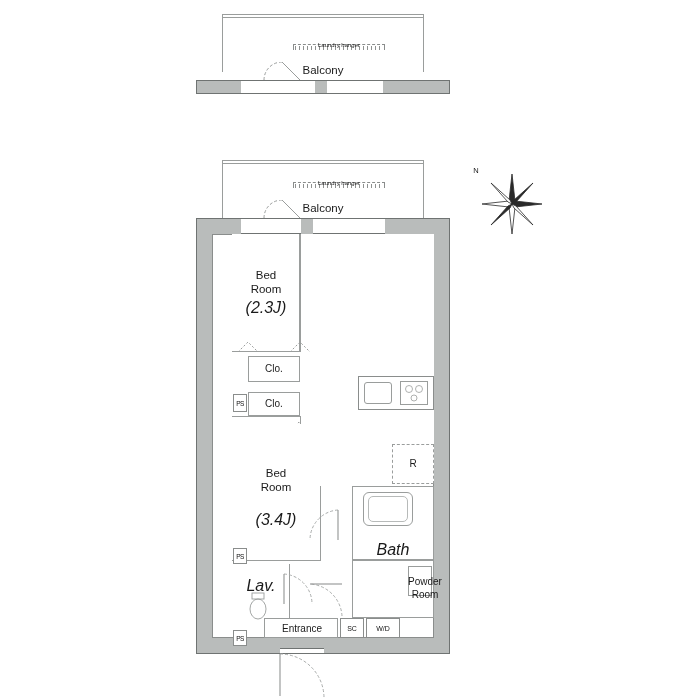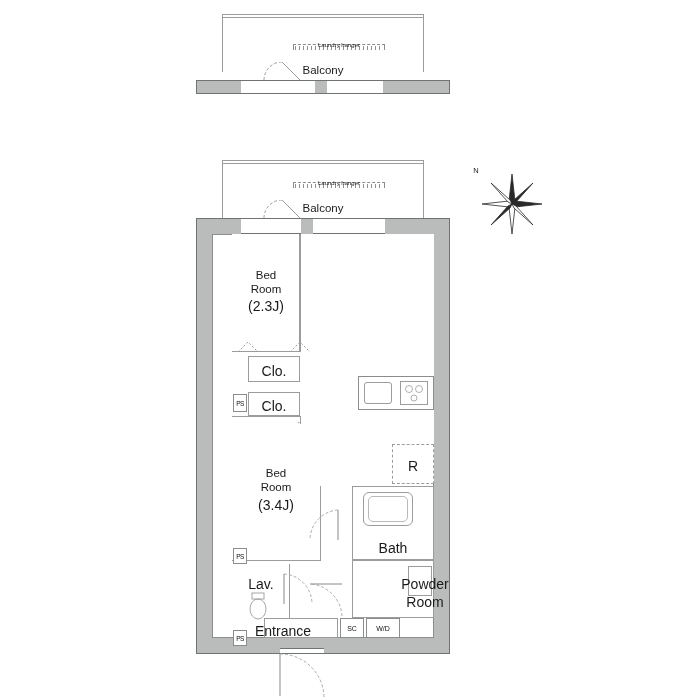--- a/index.html
+++ b/index.html
@@ -6,22 +6,22 @@
   body{
     width:700px;height:700px;background:#ffffff;
     font-family:"Liberation Sans", sans-serif;
     color:#111;position:relative;overflow:hidden;
   }
   .stage{position:absolute;left:0;top:0;width:700px;height:630px;}
   .abs{position:absolute;box-sizing:border-box;}
   .wall{background:#b9bcbb;border:1px solid #6f7372;}
   .label{position:absolute;text-align:center;line-height:1.25;color:#1a1a1a;}
   .lbl-lg{font-size:11.5px;}
-  .lbl-md{font-size:14px;}
-  .lbl-sm{font-size:14px;}
+  .lbl-md{font-size:16px;font-style:italic;}
+  .lbl-sm{font-size:10px;}
   .lbl-xs{font-size:7.5px;}
   .lbl-xxs{font-size:6px;}
   .hatch{
     background-image:repeating-linear-gradient(90deg,#8e9190 0 1px,transparent 1px 4px);
   }
   .dash{border:1px dashed #9a9d9c;}
   .thinline{background:#9a9d9c;}
   .boxsm{border:1px solid #8a8d8c;background:#fff;font-size:7px;display:flex;align-items:center;justify-content:center;}
   .ps{border:1px solid #8a8d8c;background:#fff;font-size:6.5px;display:flex;align-items:center;justify-content:center;letter-spacing:-0.5px;}
   .caption{font-size:11px;letter-spacing:1px;text-align:center;width:100%;}
@@ -139,21 +139,21 @@
   <div class="abs thinline" style="left:232px;top:416px;width:68px;height:1px;"></div>
   <div class="abs thinline" style="left:300px;top:416px;width:1px;height:70px;"></div>
   <svg class="abs" style="left:288px;top:420px;width:22px;height:14px;" viewBox="0 0 22 14">
     <path d="M2 12 L11 2 L20 12" fill="none" stroke="#9a9d9c" stroke-width="1" stroke-dasharray="2 2"></path>
   </svg>
 
   <div class="abs" style="left:232px;top:424px;width:88px;height:136px;background:#ffffff;"></div>
   <div class="label lbl-lg" style="left:234px;top:466px;width:84px;">
     <div>Bed</div>
     <div>Room</div>
-    <div class="lbl-md" style="margin-top:2px;">(3.4J)</div>
+    <div class="lbl-md" style="margin-top:15px;">(3.4J)</div>
   </div>
   <div class="abs thinline" style="left:320px;top:486px;width:1px;height:74px;"></div>
   <div class="abs thinline" style="left:232px;top:560px;width:89px;height:1px;"></div>
 
   <svg class="abs" style="left:306px;top:506px;width:36px;height:40px;" viewBox="0 0 36 40">
     <path d="M32 4 A30 30 0 0 0 4 34" fill="none" stroke="#a9acab" stroke-width="1" stroke-dasharray="3 2"></path>
     <path d="M32 4 L32 34" fill="none" stroke="#9a9d9c" stroke-width="1.2"></path>
   </svg>
 
   <div class="abs ps" style="left:233px;top:548px;width:14px;height:16px;">PS</div>
@@ -175,21 +175,21 @@
   <svg class="abs" style="left:246px;top:592px;width:24px;height:30px;" viewBox="0 0 24 30">
     <rect x="6" y="1" width="12" height="6" fill="none" stroke="#9a9d9c" stroke-width="0.9"></rect>
     <ellipse cx="12" cy="17" rx="8" ry="10" fill="none" stroke="#9a9d9c" stroke-width="0.9"></ellipse>
   </svg>
   <svg class="abs" style="left:282px;top:572px;width:34px;height:36px;" viewBox="0 0 34 36">
     <path d="M2 2 A30 30 0 0 1 30 32" fill="none" stroke="#a9acab" stroke-width="1" stroke-dasharray="3 2"></path>
     <path d="M2 2 L2 32" fill="none" stroke="#9a9d9c" stroke-width="1.2"></path>
   </svg>
 
   <div class="abs" style="left:264px;top:618px;width:74px;height:20px;background:#ffffff;border:1px solid #9a9d9c;"></div>
-  <div class="label lbl-sm" style="left:246px;top:623px;width:74px;">Entrance</div>
+  <div class="label lbl-sm" style="left:265px;top:623px;width:74px;">Entrance</div>
 
   <svg class="abs" style="left:306px;top:580px;width:40px;height:40px;" viewBox="0 0 40 40">
     <path d="M36 36 A34 34 0 0 0 4 4" fill="none" stroke="#a9acab" stroke-width="1" stroke-dasharray="3 2"></path>
     <path d="M4 4 L36 4" fill="none" stroke="#9a9d9c" stroke-width="1.2"></path>
   </svg>
 
   <div class="abs boxsm" style="left:340px;top:618px;width:24px;height:20px;">SC</div>
 
   <div class="abs boxsm" style="left:366px;top:618px;width:34px;height:20px;">W/D</div>
 

